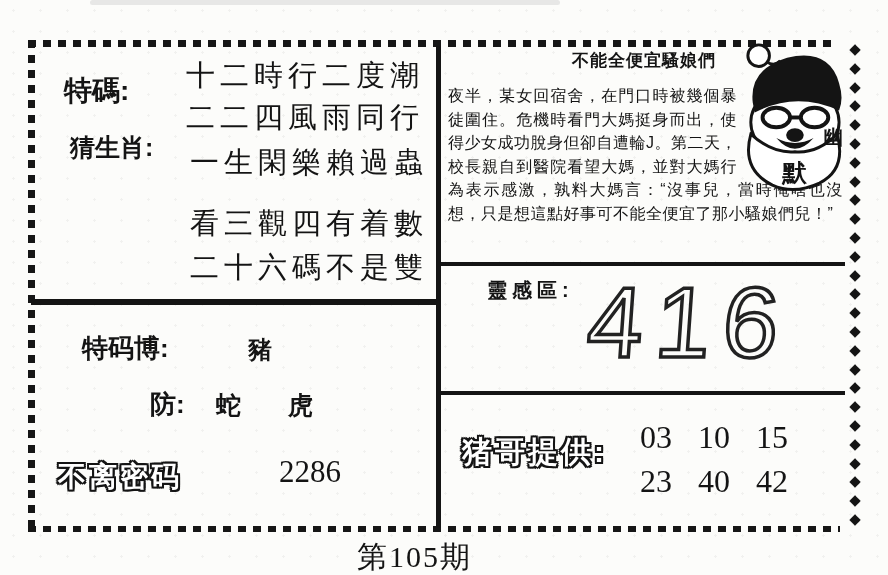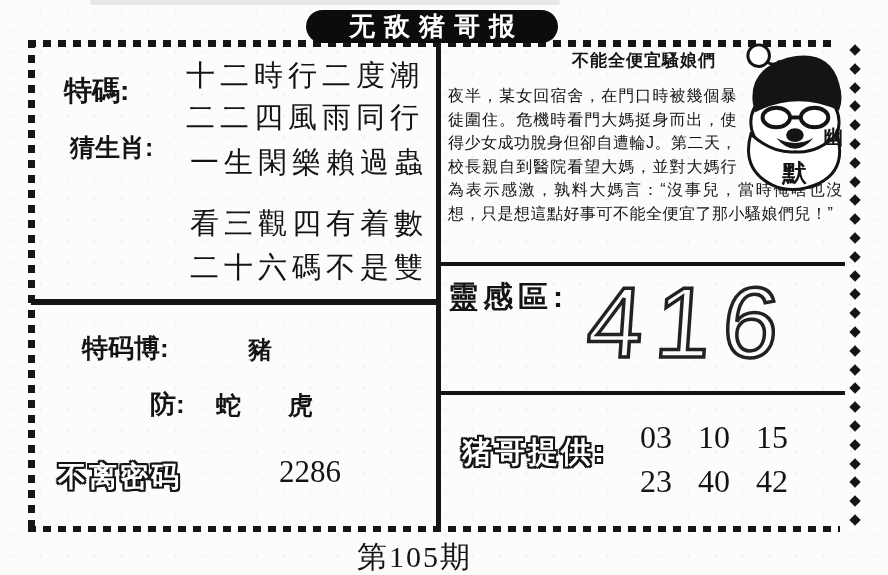--- a/index.html
+++ b/index.html
@@ -58,21 +58,20 @@
 
 <div class="sheet">
 
   <div class="abs smudge" style="left:90px;top:0;width:470px;height:5px;"></div>
 
   <div class="abs dash-h" style="left:28px;top:40px;width:806px;"></div>
   <div class="abs dash-v" style="left:28px;top:40px;height:492px;"></div>
   <div class="abs dash-h" style="left:28px;top:526px;width:812px;height:6px;"></div>
   <div class="abs diamond-col" style="left:845px;top:40px;height:492px;">◆◆◆◆◆◆◆◆◆◆◆◆◆◆◆◆◆◆◆◆◆◆◆◆◆◆</div>
 
-  <div class="abs title-bar">无敌猪哥报</div>
 
   <div class="abs solid-v" style="left:436px;top:46px;width:5px;height:482px;"></div>
   <div class="abs solid-h" style="left:31px;top:299px;width:405px;height:6px;"></div>
   <div class="abs solid-h" style="left:441px;top:262px;width:404px;height:4px;"></div>
   <div class="abs solid-h" style="left:441px;top:391px;width:404px;height:4px;"></div>
 
   <div class="abs lbl-big" style="left:64px;top:72px;">特碼:</div>
   <div class="abs poem" style="left:186px;top:56px;">十二時行二度潮</div>
   <div class="abs poem" style="left:186px;top:98px;">二二四風雨同行</div>
 
@@ -105,21 +104,21 @@
     <ellipse cx="44" cy="79" rx="14" ry="10" fill="#ffffff" stroke="#141414" stroke-width="4"></ellipse>
     <ellipse cx="83" cy="79" rx="14" ry="10" fill="#ffffff" stroke="#141414" stroke-width="4"></ellipse>
     <path d="M58,79 L69,79" stroke="#141414" stroke-width="4"></path>
     <ellipse cx="63" cy="97" rx="9" ry="7" fill="#141414"></ellipse>
     <path d="M18,96 Q8,132 40,148 Q62,158 88,146 Q116,132 106,96 Q86,116 63,114 Q40,116 18,96 Z" fill="#ffffff" stroke="#141414" stroke-width="3"></path>
     <path d="M44,100 Q63,110 82,100 Q63,122 44,100 Z" fill="#141414"></path>
     <text x="92" y="106" font-size="20" font-weight="bold" fill="#141414">幽</text>
     <text x="50" y="144" font-size="25" font-weight="bold" fill="#141414">默</text>
   </svg>
 
-  <div class="abs lbl-big" style="left:448px;top:277px;font-size:30px;letter-spacing:5px;">靈感區:</div>
+  <div class="abs lbl-big" style="left:487px;top:277px;font-size:20px;letter-spacing:5px;">靈感區:</div>
   <div class="abs insp-value" style="left:584px;top:268px;">416</div>
 
   <div class="abs outline-txt" style="left:462px;top:432px;font-size:30px;">猪哥提供:</div>
   <div class="abs numbers" style="left:640px;top:419px;">03 10 15</div>
   <div class="abs numbers" style="left:640px;top:463px;">23 40 42</div>
 
   <div class="abs issue" style="left:357px;top:537px;">第105期</div>
 
 </div>
 

